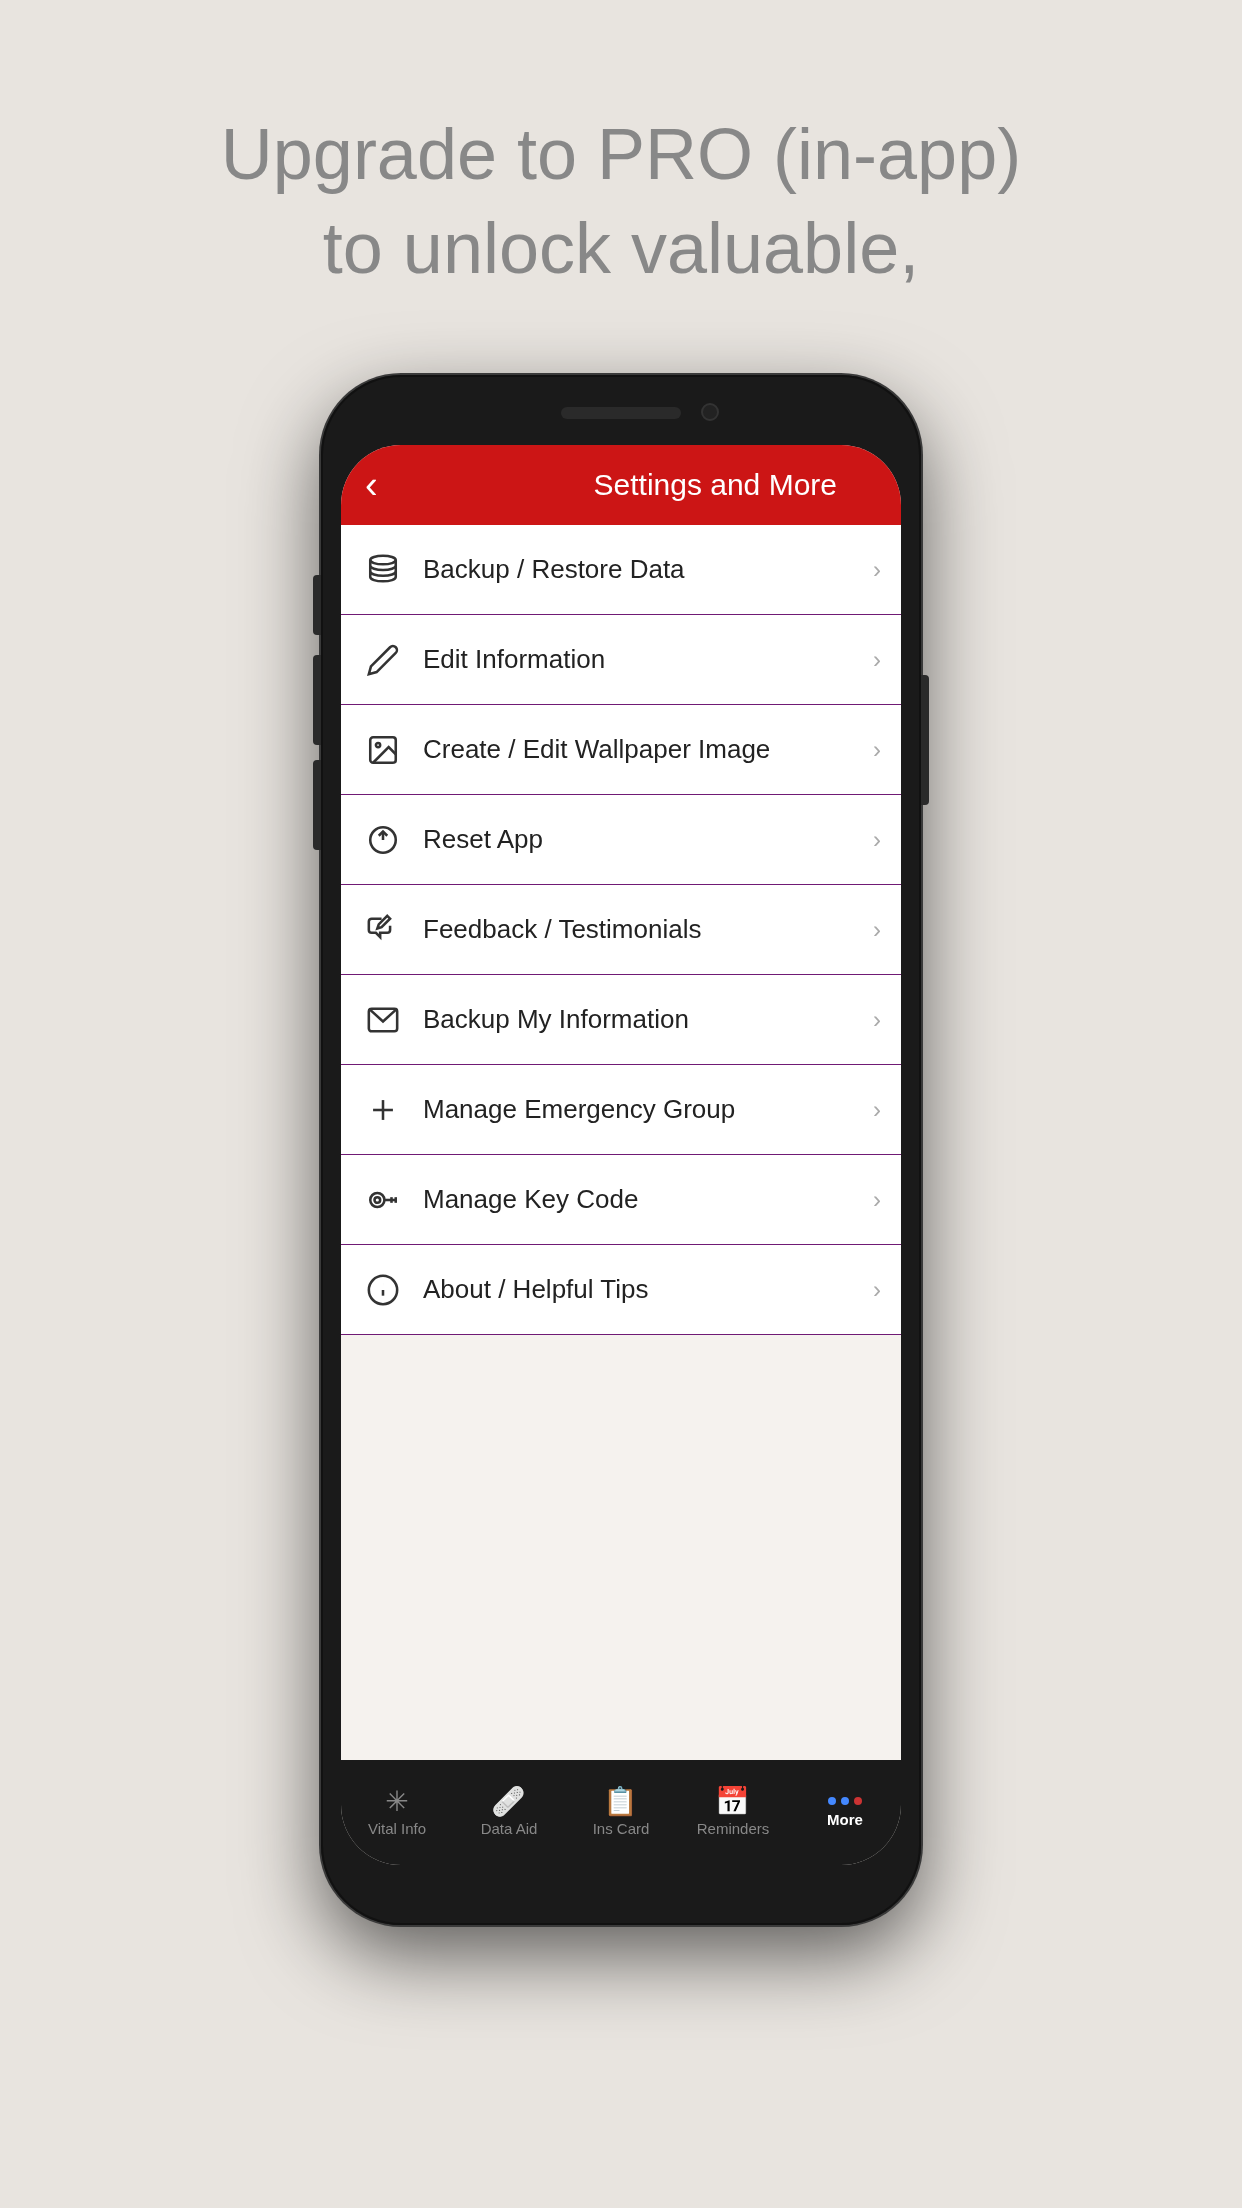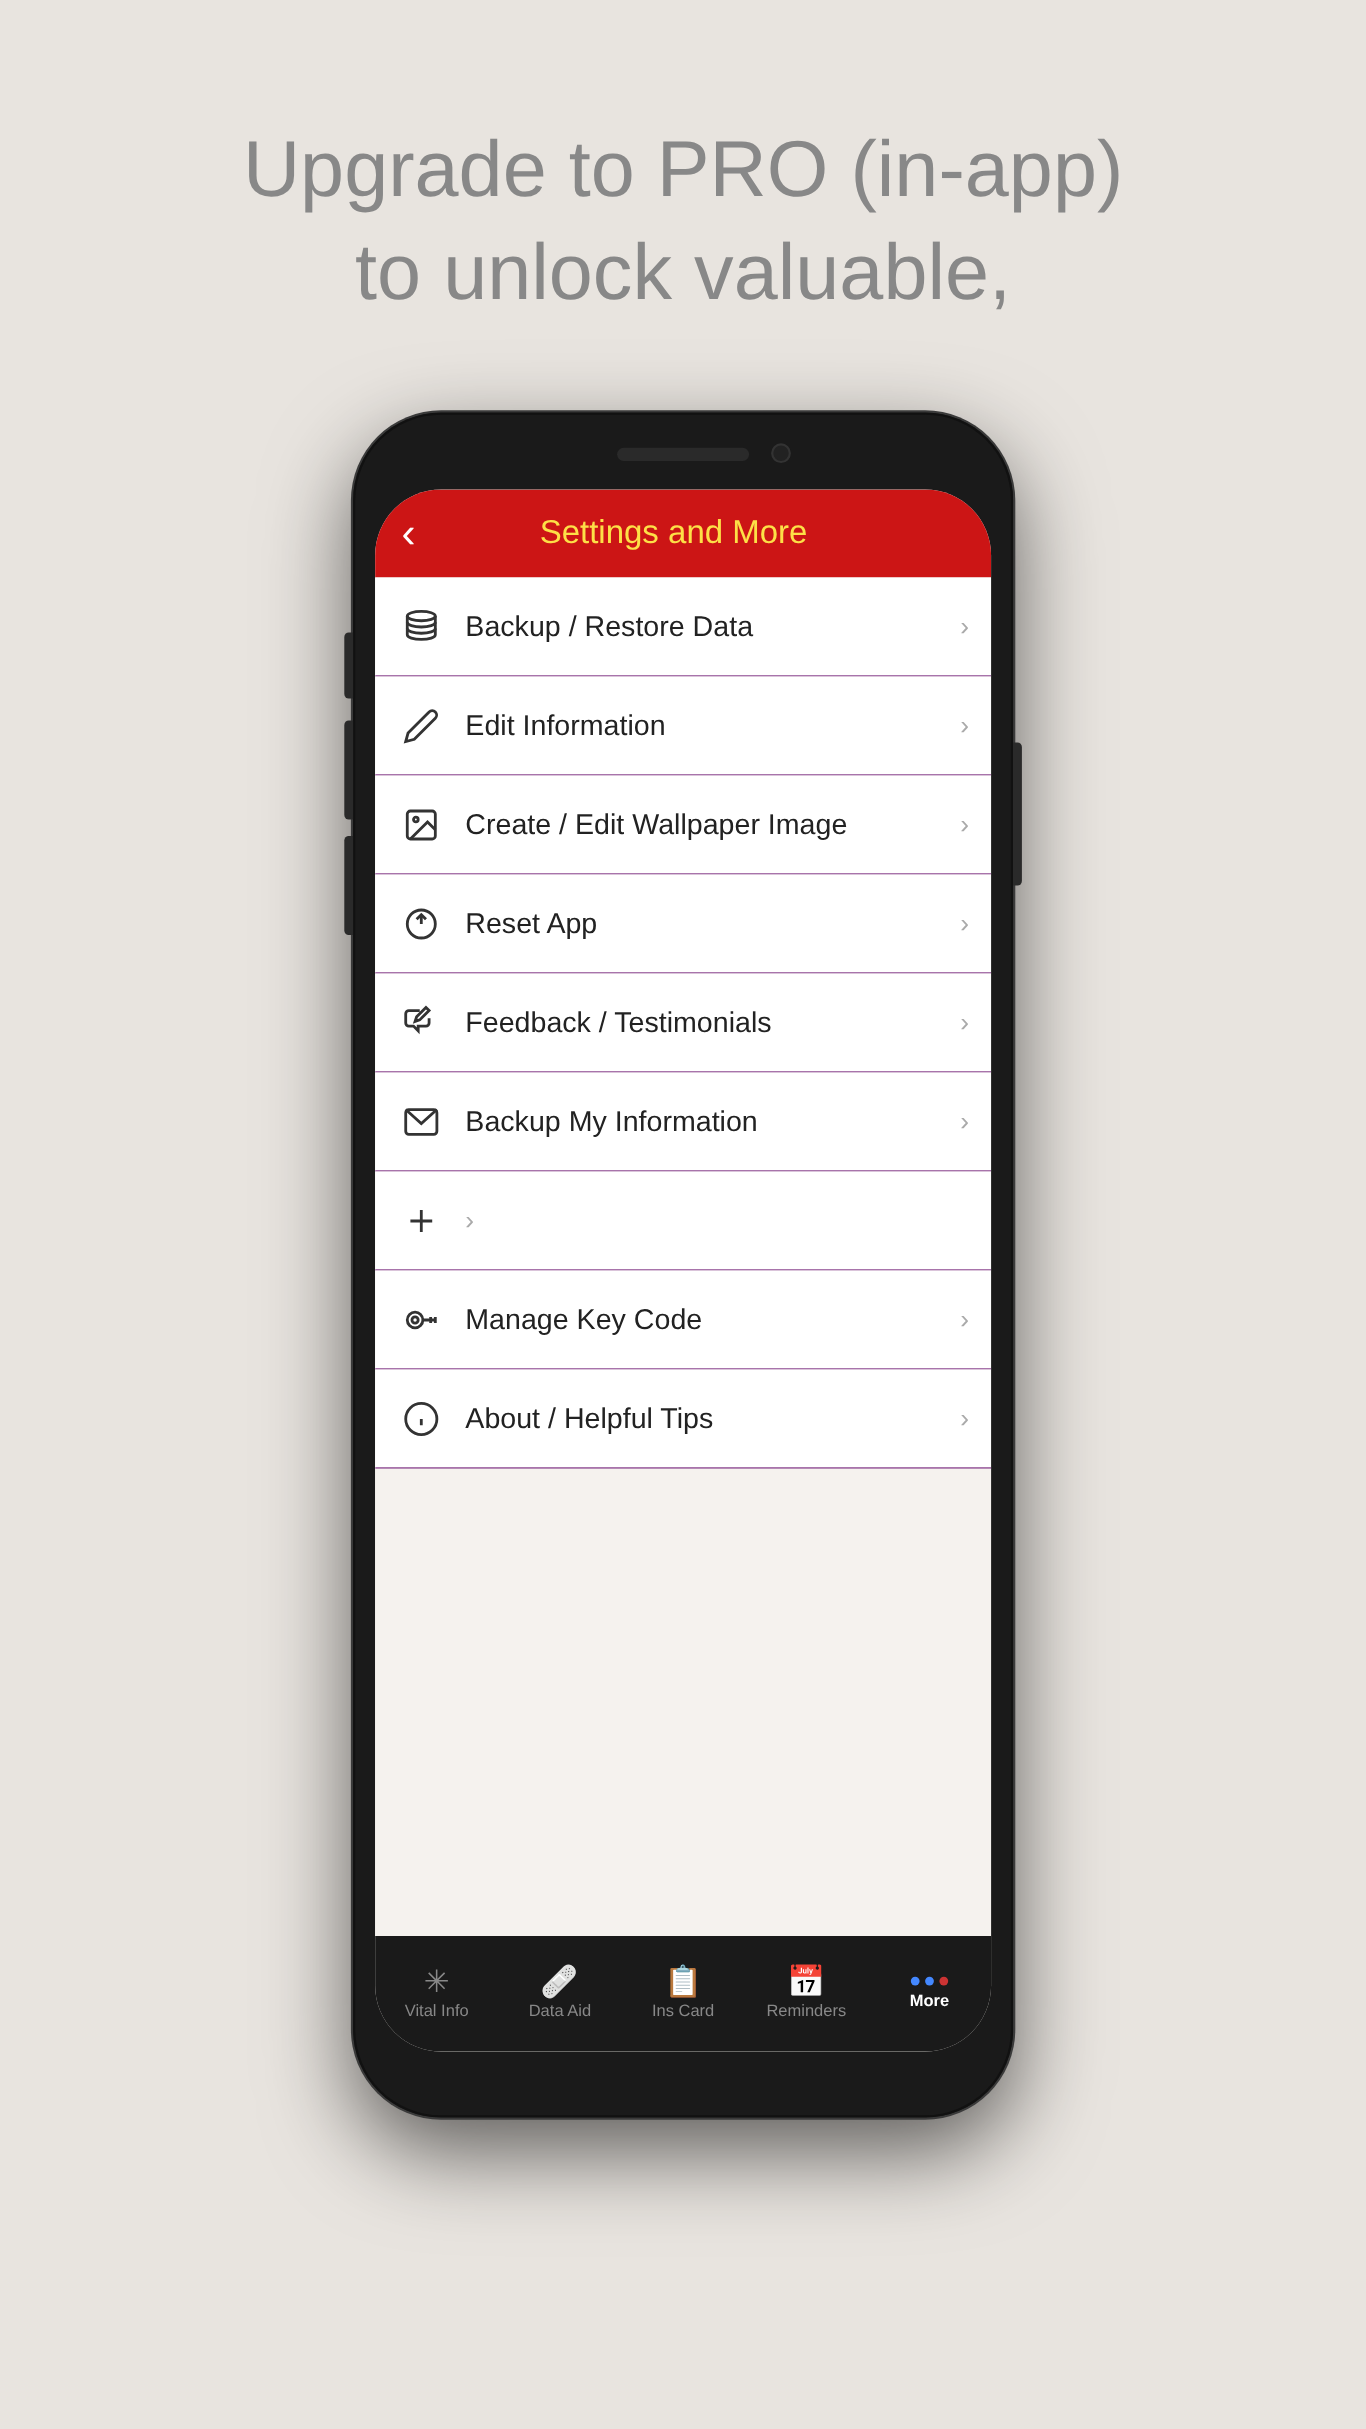--- a/index.html
+++ b/index.html
@@ -135,22 +135,22 @@
     .back-arrow {
       color: white;
       font-size: 38px;
       font-weight: 300;
       margin-right: 10px;
       line-height: 1;
     }
 
     .topbar-title {
       flex: 1;
-      text-align: center;
-      color: #fde047;
+      text-align: right;
+      color: #ffffff;
       font-size: 30px;
       font-weight: 500;
       margin-right: 40px;
     }
 
     
     .menu-list {
       flex: 1;
       background: #f5f2ee;
       overflow: hidden;
@@ -350,20 +350,21 @@
             <span class="menu-chevron">›</span>
           </div>
 
           <div class="menu-item">
             <div class="menu-icon">
               <svg viewBox="0 0 24 24" fill="none" stroke="currentColor" stroke-width="1.8">
                 <line x1="12" y1="5" x2="12" y2="19"></line>
                 <line x1="5" y1="12" x2="19" y2="12"></line>
               </svg>
             </div>
+            <span class="menu-label">Manage Emergency Group</span>
             <span class="menu-chevron">›</span>
           </div>
 
           <div class="menu-item">
             <div class="menu-icon">
               <svg viewBox="0 0 24 24" fill="none" stroke="currentColor" stroke-width="1.8">
                 <circle cx="8" cy="12" r="5"></circle>
                 <circle cx="8" cy="12" r="2"></circle>
                 <path d="M13 12h8"></path>
                 <path d="M18 10v4"></path>

